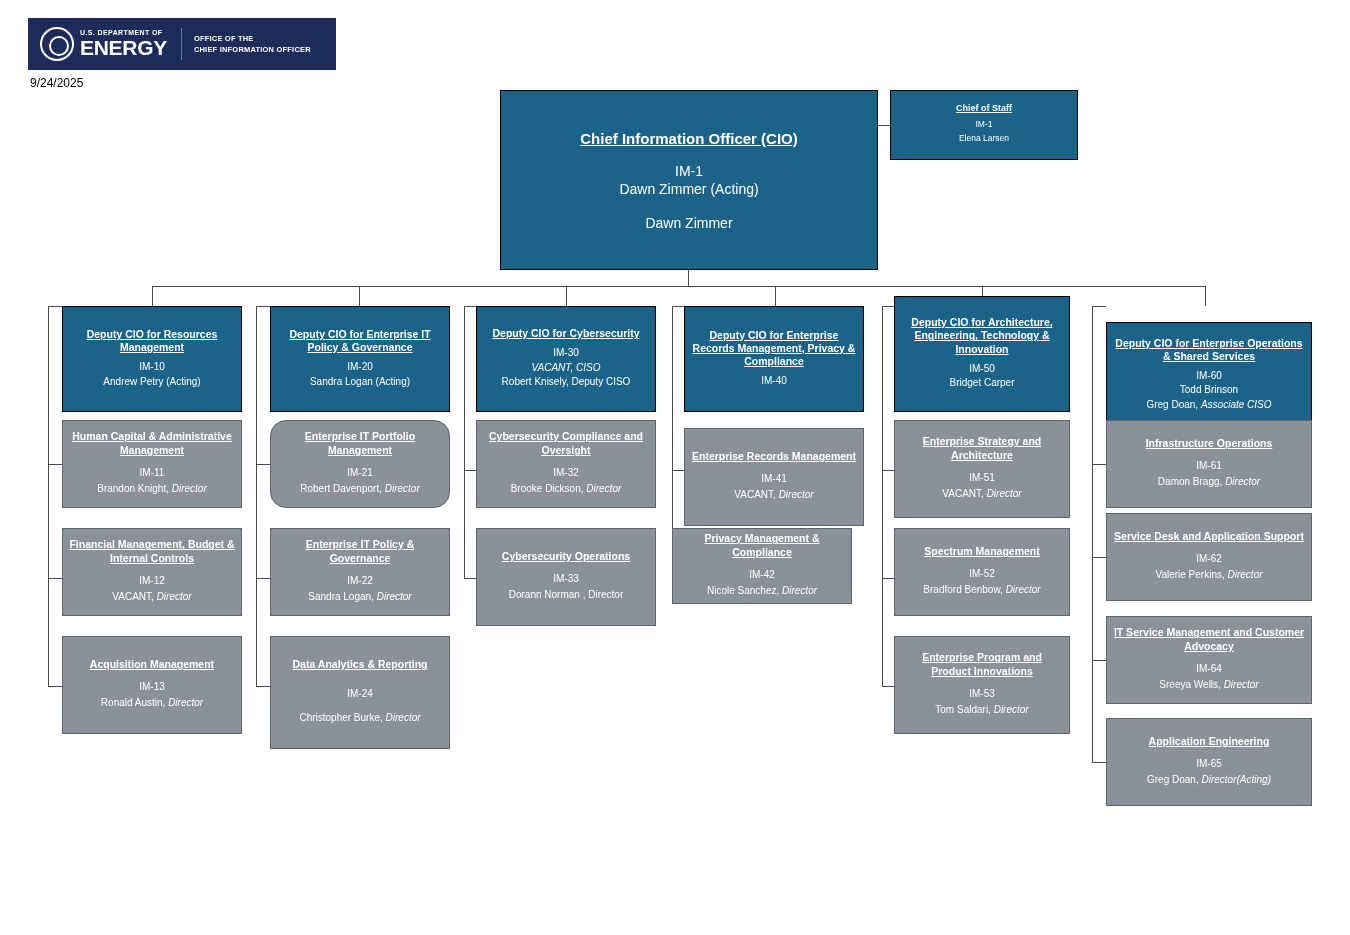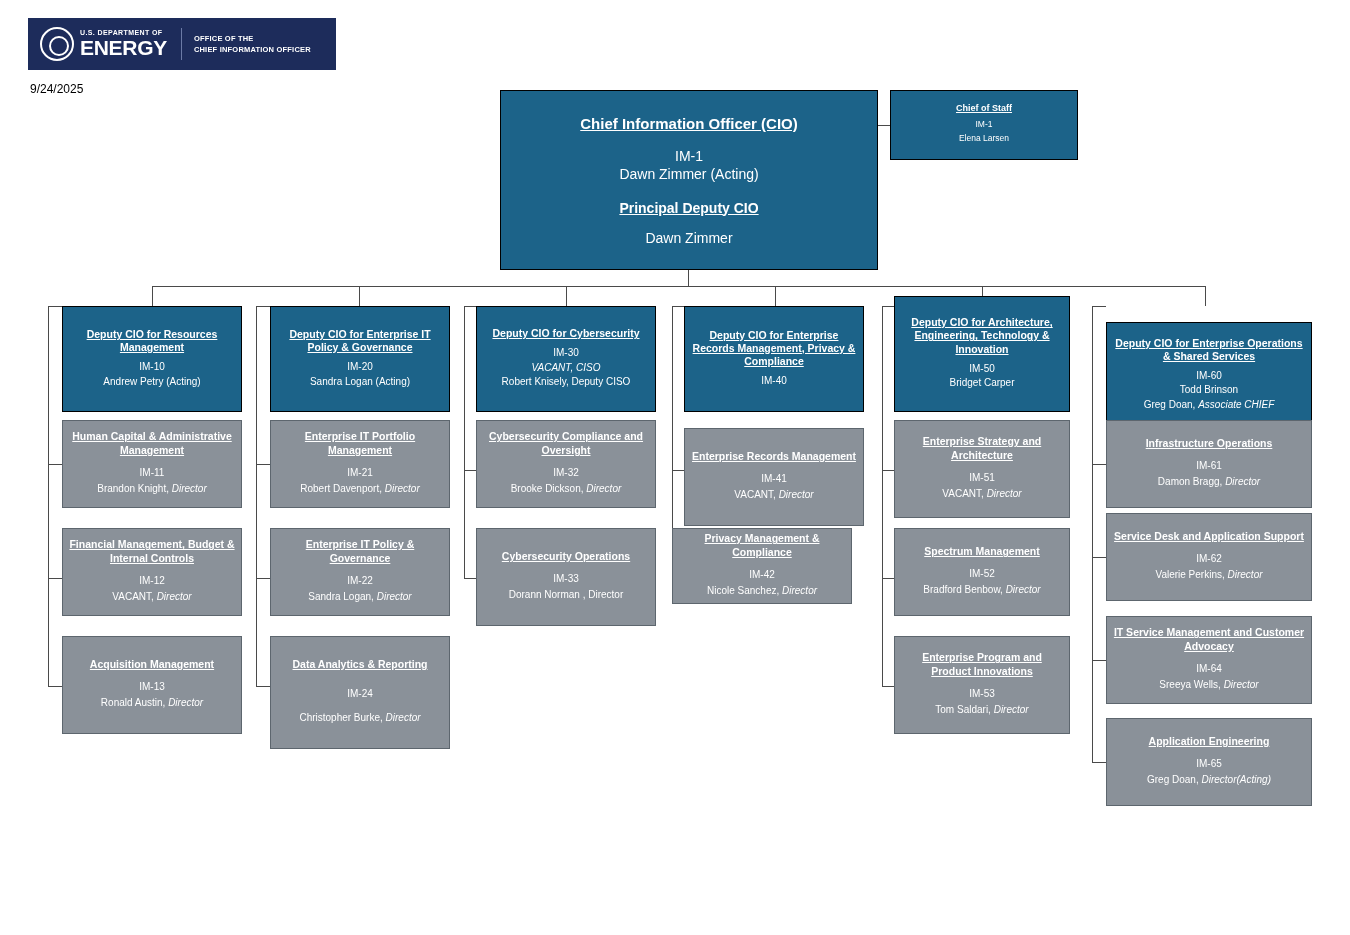--- a/index.html
+++ b/index.html
@@ -64,21 +64,21 @@
     margin: 10px 12px 10px 14px;
   }
   #logo-office {
     color: #fff;
     font-size: 7.5px;
     font-weight: bold;
     line-height: 1.5;
     letter-spacing: 0.2px;
   }
   #doc-date {
-    left: 30px; top: 82px;
+    left: 30px; top: 76px;
     font-size: 12px;
     color: #000;
   }
 
   
   .box {
     box-sizing: border-box;
     border: 1px solid #4a4a4a;
     text-align: center;
     overflow: hidden;
@@ -238,21 +238,20 @@
 <div class="ln-h abs" style="left:1092px; top:306px; width:14px;"></div>
 <div class="ln-h abs" style="left:1092px; top:464px; width:14px;"></div>
 <div class="ln-h abs" style="left:1092px; top:557px; width:14px;"></div>
 <div class="ln-h abs" style="left:1092px; top:660px; width:14px;"></div>
 <div class="ln-h abs" style="left:1092px; top:762px; width:14px;"></div>
 
 <div class="box blue abs" id="box-cio">
   <div class="cio-title">Chief Information Officer (CIO)</div>
   <div class="cio-code">IM-1</div>
   <div class="cio-name">Dawn Zimmer (Acting)</div>
-  <div class="pd-title">Principal Deputy CIO</div>
   <div class="pd-name">Dawn Zimmer</div>
 </div>
 
 <div class="box blue abs" id="box-cos">
   <span class="ttl">Chief of Staff</span>
   <span class="ln">IM-1</span>
   <span class="ln">Elena Larsen</span>
 </div>
 
 <div class="box blue abs deputy" style="left:62px; top:306px; width:180px; height:106px;">
@@ -274,21 +273,21 @@
   <span class="ttl">Acquisition Management</span>
   <span class="ln">IM-13</span>
   <span class="ln"><span>Ronald Austin,</span> <span class="it">Director</span></span>
 </div>
 
 <div class="box blue abs deputy" style="left:270px; top:306px; width:180px; height:106px;">
   <span class="ttl">Deputy CIO for Enterprise IT Policy &amp; Governance</span>
   <span class="ln">IM-20</span>
   <span class="ln">Sandra Logan (Acting)</span>
 </div>
-<div class="box gray abs sub" style="left:270px; top:420px; width:180px; height:88px;">
+<div class="box gray abs sub" style="left:270px; top:420px; width:180px; height:88px;border-radius:16px;">
   <span class="ttl">Enterprise IT Portfolio Management</span>
   <span class="ln">IM-21</span>
   <span class="ln"><span>Robert Davenport,</span> <span class="it">Director</span></span>
 </div>
 <div class="box gray abs sub" style="left:270px; top:528px; width:180px; height:88px;">
   <span class="ttl">Enterprise IT Policy &amp; Governance</span>
   <span class="ln">IM-22</span>
   <span class="ln"><span>Sandra Logan,</span> <span class="it">Director</span></span>
 </div>
 <div class="box gray abs sub" style="left:270px; top:636px; width:180px; height:113px;gap:8px;">
@@ -347,21 +346,21 @@
 <div class="box gray abs sub" style="left:894px; top:636px; width:176px; height:98px;">
   <span class="ttl">Enterprise Program and Product Innovations</span>
   <span class="ln">IM-53</span>
   <span class="ln"><span>Tom Saldari,</span> <span class="it">Director</span></span>
 </div>
 
 <div class="box blue abs deputy" style="left:1106px; top:306px; width:206px; height:106px;margin-top:16px;">
   <span class="ttl">Deputy CIO for Enterprise Operations &amp; Shared Services</span>
   <span class="ln">IM-60</span>
   <span class="ln">Todd Brinson</span>
-  <span class="ln"><span>Greg Doan, </span><span class="it">Associate CHIEF</span></span>
+  <span class="ln"><span>Greg Doan, </span><span class="it">Associate CISO</span></span>
 </div>
 <div class="box gray abs sub" style="left:1106px; top:420px; width:206px; height:88px;">
   <span class="ttl">Infrastructure Operations</span>
   <span class="ln">IM-61</span>
   <span class="ln"><span>Damon Bragg,</span> <span class="it">Director</span></span>
 </div>
 <div class="box gray abs sub" style="left:1106px; top:513px; width:206px; height:88px;">
   <span class="ttl">Service Desk and Application Support</span>
   <span class="ln">IM-62</span>
   <span class="ln"><span>Valerie Perkins,</span> <span class="it">Director</span></span>

